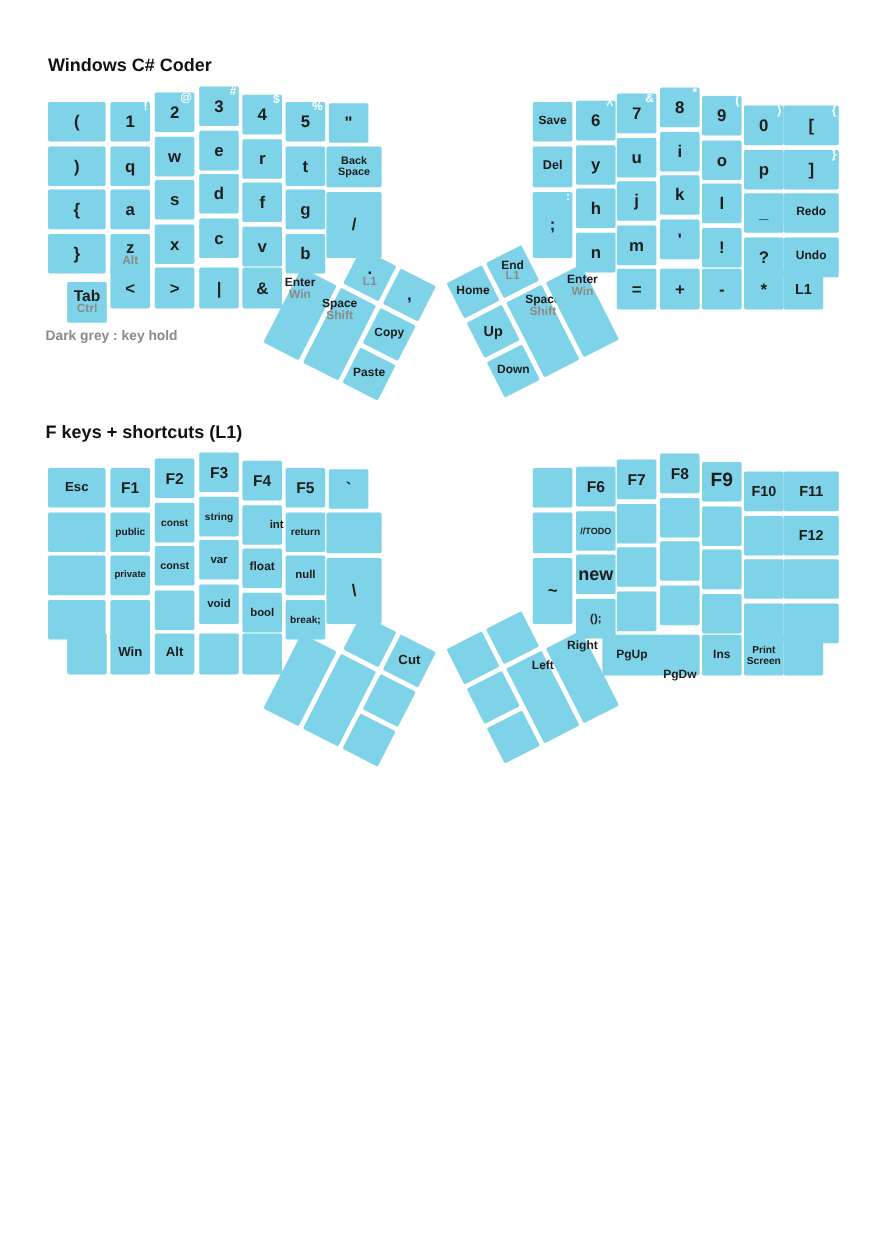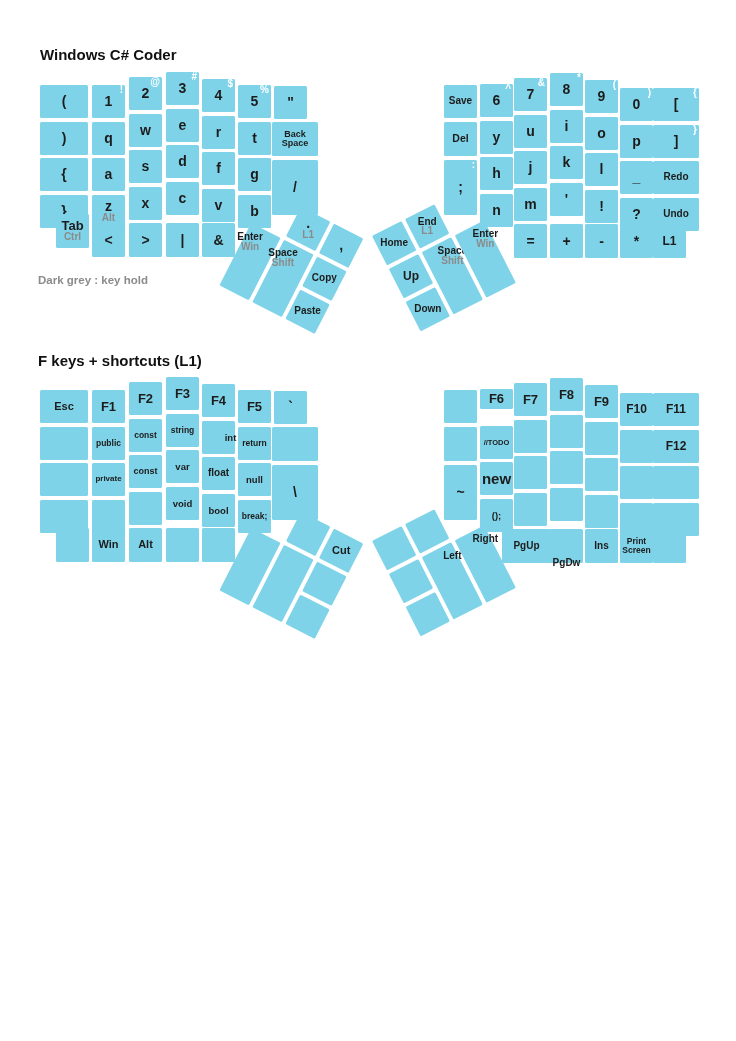--- a/index.html
+++ b/index.html
@@ -159,21 +159,21 @@
     <div class="key" style="left: 272px; top: 122px; width: 46px; height: 34px;">
       <div class="kc">
         <span class="klabel" style="font-size: 9px;">Back Space</span>
       </div>
     </div>
     <div class="key" style="left: 272px; top: 160px; width: 46px; height: 55px;">
       <div class="kc">
         <span class="klabel" style="font-size: 14px;">/</span>
       </div>
     </div>
-    <div class="key" style="left: 56px; top: 214px; width: 33px; height: 34px;">
+    <div class="key" style="left: 56px; top: 235px; width: 33px; height: 34px;">
       <div class="kc">
         <span class="klabel" style="font-size: 13px;">Tab</span>
         <span class="khold">Ctrl</span>
       </div>
     </div>
     <div class="key" style="left: 92px; top: 223px; width: 33px; height: 34px;">
       <div class="kc">
         <span class="klabel" style="font-size: 14px;">&lt;</span>
       </div>
     </div>
@@ -598,21 +598,21 @@
     <div class="key" style="left: 444px; top: 427px; width: 33px; height: 34px;">
       <div class="kc">
         <span class="klabel" style="font-size: 14px;"></span>
       </div>
     </div>
     <div class="key" style="left: 444px; top: 465px; width: 33px; height: 55px;">
       <div class="kc">
         <span class="klabel" style="font-size: 14px;">~</span>
       </div>
     </div>
-    <div class="key" style="left: 480px; top: 389px; width: 33px; height: 20px;">
+    <div class="key" style="left: 480px; top: 389px; width: 33px; height: 33px;">
       <div class="kc">
         <span class="klabel" style="font-size: 13px;">F6</span>
       </div>
     </div>
     <div class="key" style="left: 480px; top: 426px; width: 33px; height: 33px;">
       <div class="kc">
         <span class="klabel" style="font-size: 7.5px;">//TODO</span>
       </div>
     </div>
     <div class="key" style="left: 480px; top: 462px; width: 33px; height: 33px;">
@@ -660,21 +660,21 @@
         <span class="klabel" style="font-size: 14px;"></span>
       </div>
     </div>
     <div class="key" style="left: 550px; top: 488px; width: 33px; height: 33px;">
       <div class="kc">
         <span class="klabel" style="font-size: 14px;"></span>
       </div>
     </div>
     <div class="key" style="left: 585px; top: 385px; width: 33px; height: 33px;">
       <div class="kc">
-        <span class="klabel" style="font-size: 13px;">F9</span>
+        <span class="klabel" style="font-size: 16px;">F9</span>
       </div>
     </div>
     <div class="key" style="left: 585px; top: 422px; width: 33px; height: 33px;">
       <div class="kc">
         <span class="klabel" style="font-size: 14px;"></span>
       </div>
     </div>
     <div class="key" style="left: 585px; top: 458px; width: 33px; height: 33px;">
       <div class="kc">
         <span class="klabel" style="font-size: 14px;"></span>

